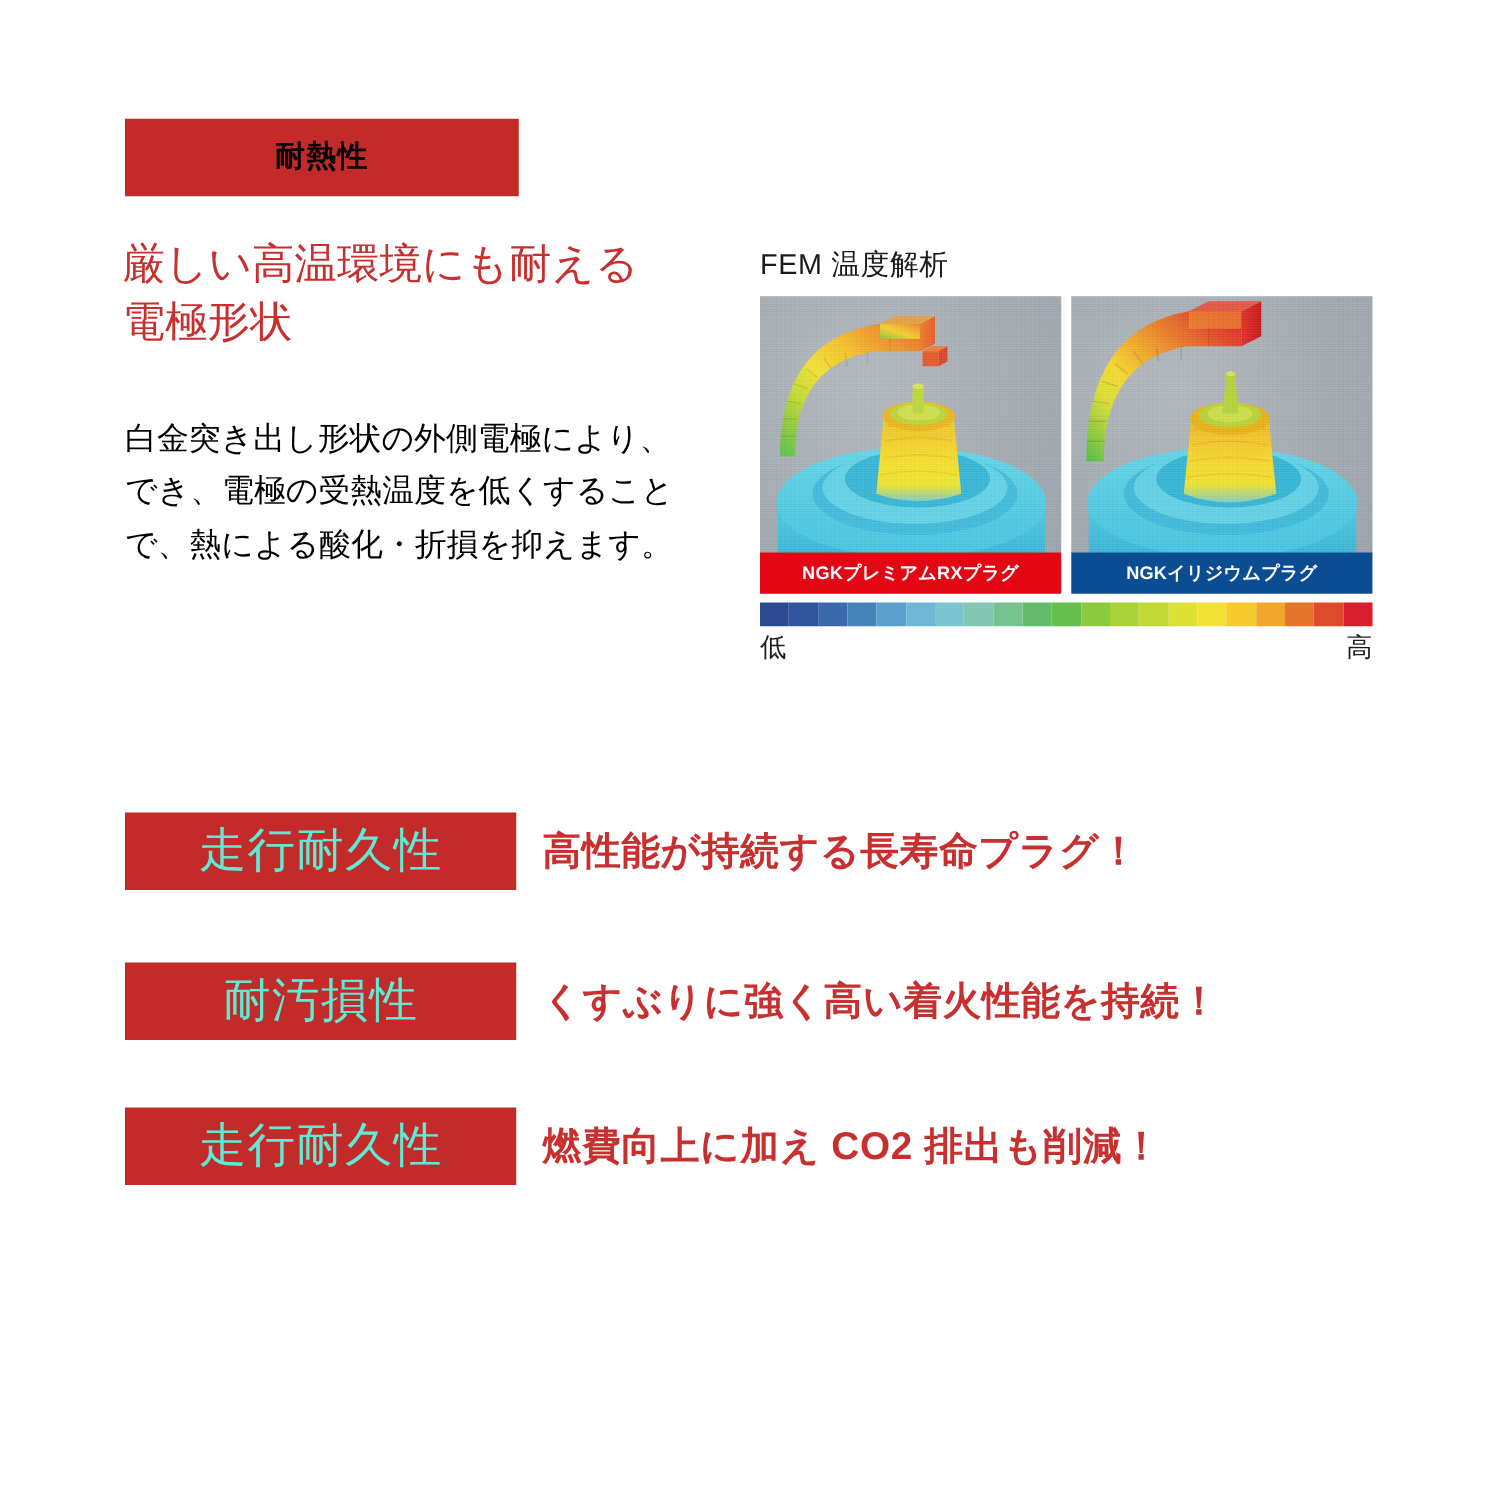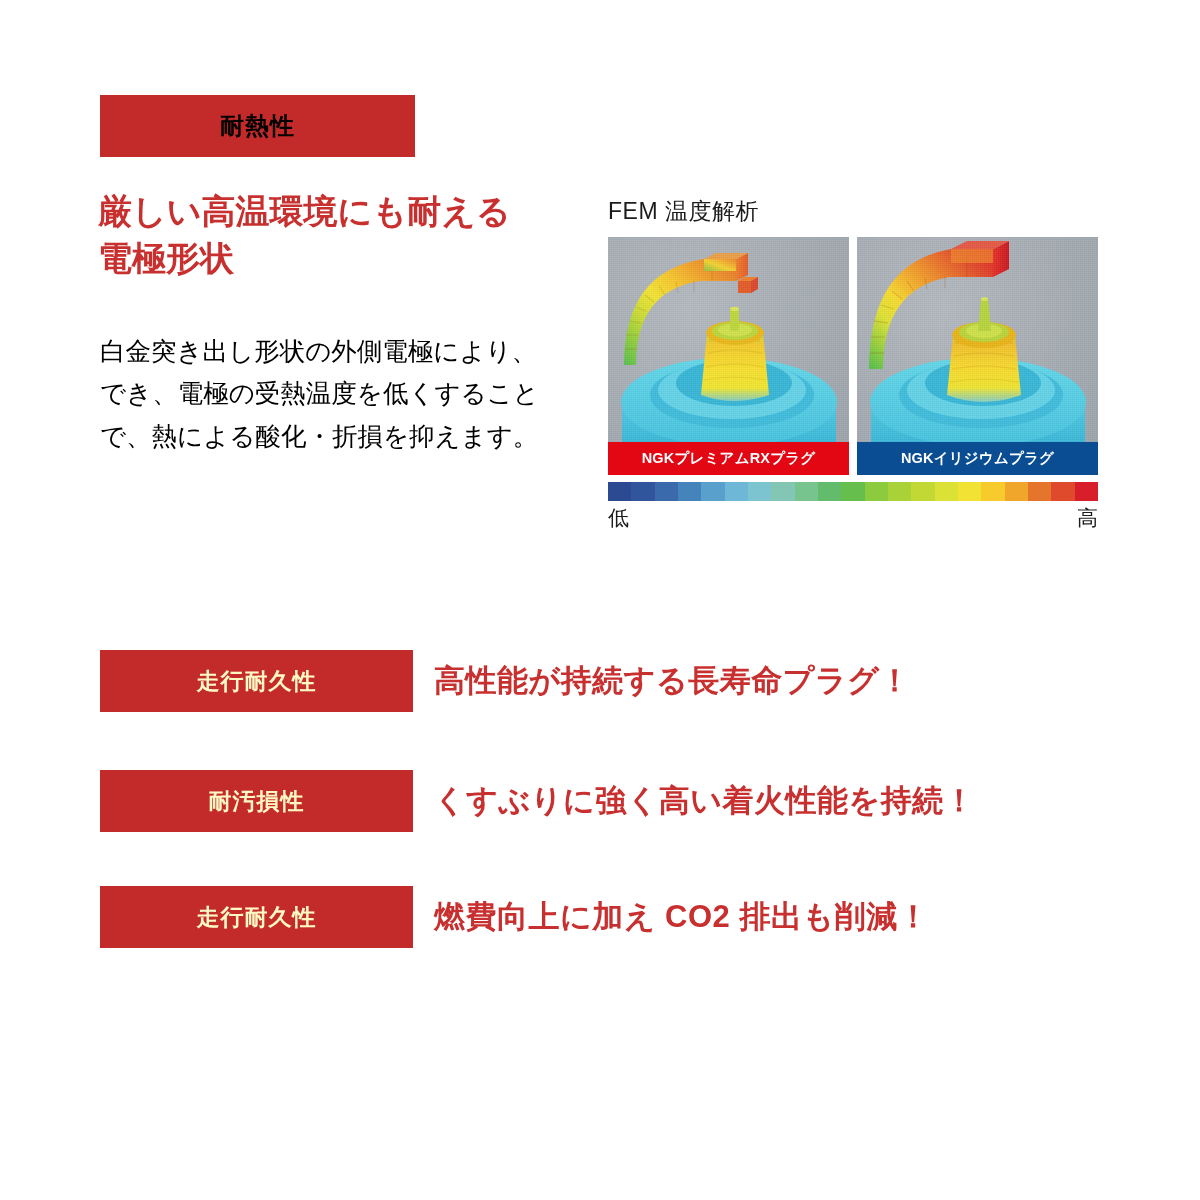--- a/index.html
+++ b/index.html
@@ -18,21 +18,21 @@
     background:#C32A2A;
     display:flex;align-items:center;justify-content:center;
   }
   #heat-badge .label{
     color:#000000;font-size:24px;font-weight:bold;letter-spacing:1px;
     line-height:1;
   }
 
   #heat-heading{
     position:absolute;left:98px;top:188px;width:500px;
-    color:#C8302F;font-size:34px;font-weight:bold;line-height:1.38;
+    color:#C8302F;font-size:34px;font-weight:normal;line-height:1.38;
     letter-spacing:0px;
   }
   #heat-heading div{white-space:nowrap;}
 
   #heat-body{
     position:absolute;left:100px;top:330px;width:490px;
     color:#000000;font-size:25.5px;line-height:1.66;font-weight:500;
     letter-spacing:0px;
   }
   #heat-body div{white-space:nowrap;}
@@ -77,21 +77,21 @@
   
   .feature-row{position:absolute;left:100px;width:1000px;height:62px;}
   #feature-row-0{top:650px;}
   #feature-row-1{top:770px;}
   #feature-row-2{top:886px;}
   .feature-badge{
     position:absolute;left:0;top:0;width:313px;height:62px;
     background:#C32A2A;display:flex;align-items:center;justify-content:center;
   }
   .feature-badge .label{
-    color:#fef9c3;font-size:23px;font-weight:bold;letter-spacing:1px;line-height:1;
+    color:#5eead4;font-size:38px;font-weight:normal;letter-spacing:1px;line-height:1;
   }
   .feature-text{
     position:absolute;left:334px;top:0;height:62px;
     display:flex;align-items:center;
     color:#C8302F;font-size:31px;font-weight:bold;letter-spacing:0.5px;
     white-space:nowrap;
   }
 </style>
 </head>
 <body>

